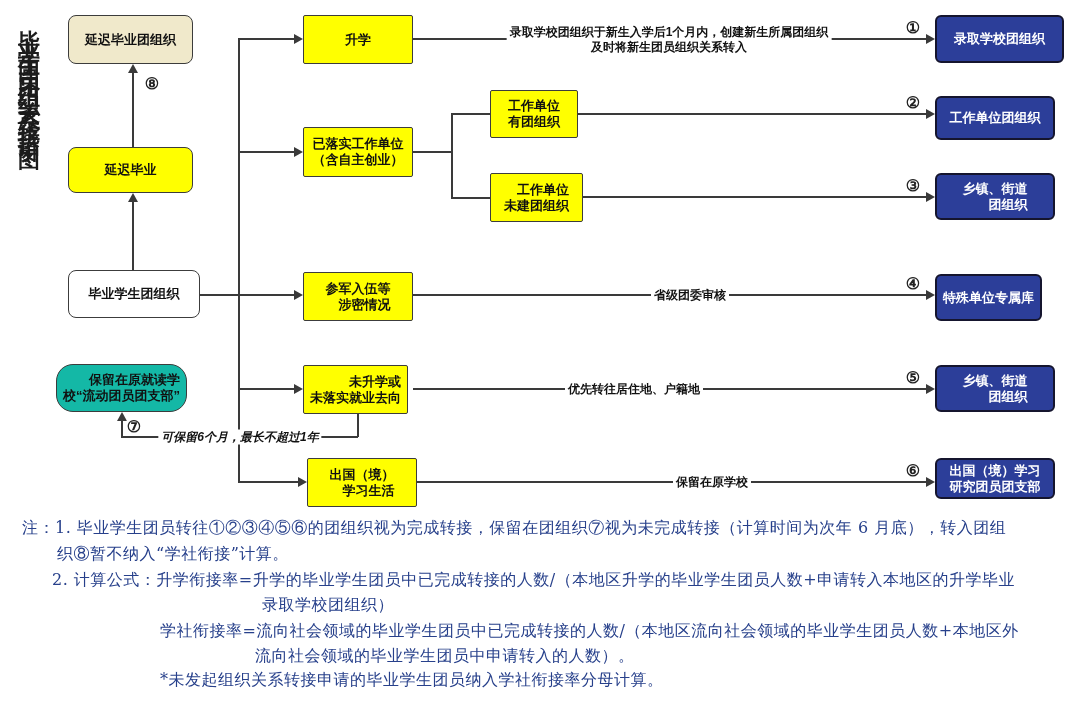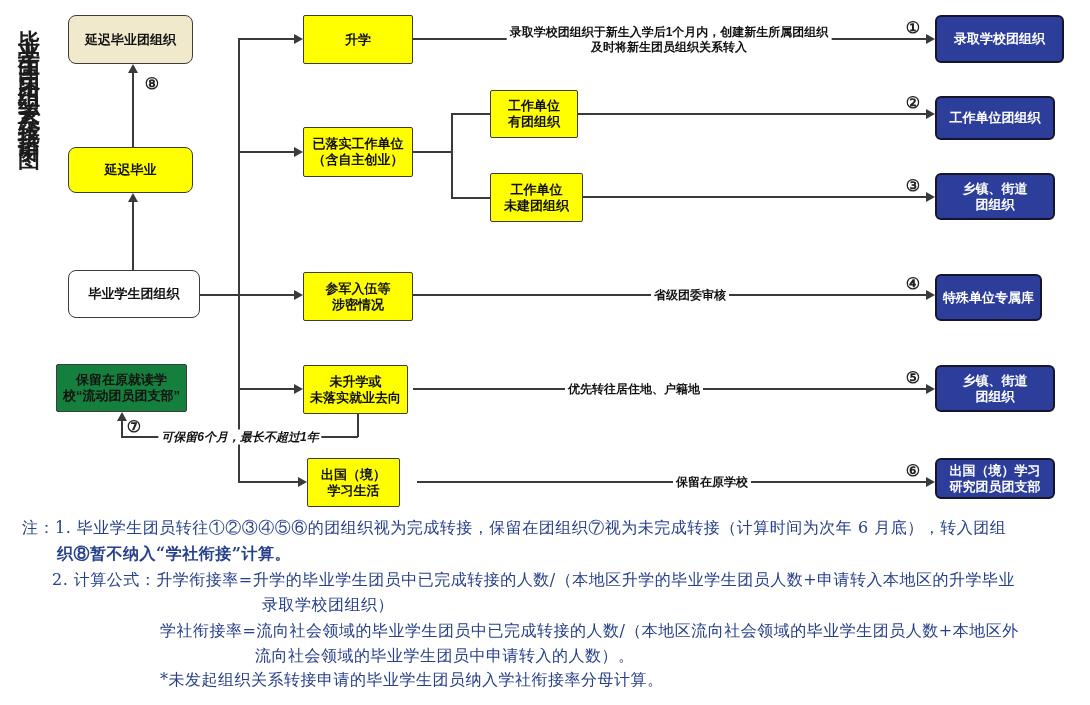--- a/index.html
+++ b/index.html
@@ -7,30 +7,30 @@
     position:relative;width:1090px;height:705px;background:#ffffff;overflow:hidden;
     font-family:"Liberation Sans",sans-serif;
   }
   .vtitle{
     position:absolute;left:14px;top:12px;height:505px;
     writing-mode:vertical-rl;text-orientation:upright;
     font-size:22px;font-weight:bold;color:#1c1c1c;letter-spacing:8px;
   }
   .box{
     position:absolute;display:flex;align-items:center;justify-content:center;
-    text-align:center;font-weight:bold;color:#111;
+    text-align:right;font-weight:bold;color:#111;
     font-size:13px;line-height:16px;white-space:pre-line;
     border:1.6px solid #3c3c3c;box-sizing:border-box;
   }
   .round{border-radius:8px;}
   .tan{background:#f0e9cb;}
   .yellow{background:#ffff00;border-radius:2px;}
   .yellow-r{background:#ffff00;border-radius:8px;}
   .white{background:#ffffff;border-radius:8px;}
-  .teal{background:#15803d;border-radius:2px;}
+  .teal{background:#14b8a6;border-radius:17px;}
   .blue{
     background:#2c3e99;color:#ffffff;border:2px solid #15152e;border-radius:6px;
   }
   .hline{position:absolute;height:2px;background:#3a3a3a;}
   .vline{position:absolute;width:2px;background:#3a3a3a;}
   .arr-r{position:absolute;width:0;height:0;
     border-top:5px solid transparent;border-bottom:5px solid transparent;
     border-left:9px solid #3a3a3a;}
   .arr-u{position:absolute;width:0;height:0;
     border-left:5px solid transparent;border-right:5px solid transparent;
@@ -67,21 +67,21 @@
   <div class="box yellow" style="left:303px;top:127px;width:110px;height:50px;">已落实工作单位
 （含自主创业）</div>
   <div class="box yellow" style="left:490px;top:90px;width:88px;height:48px;">工作单位
 有团组织</div>
   <div class="box yellow" style="left:490px;top:173px;width:93px;height:49px;">工作单位
 未建团组织</div>
   <div class="box yellow" style="left:303px;top:272px;width:110px;height:49px;">参军入伍等
 涉密情况</div>
   <div class="box yellow" style="left:303px;top:365px;width:105px;height:49px;">未升学或
 未落实就业去向</div>
-  <div class="box yellow" style="left:307px;top:458px;width:93px;height:49px;">出国（境）
+  <div class="box yellow" style="left:307px;top:458px;width:110px;height:49px;">出国（境）
 学习生活</div>
 
   <div class="box blue" style="left:935px;top:15px;width:129px;height:48px;">录取学校团组织</div>
   <div class="box blue" style="left:935px;top:96px;width:120px;height:44px;">工作单位团组织</div>
   <div class="box blue" style="left:935px;top:173px;width:120px;height:47px;">乡镇、街道
 团组织</div>
   <div class="box blue" style="left:935px;top:274px;width:107px;height:47px;">特殊单位专属库</div>
   <div class="box blue" style="left:935px;top:365px;width:120px;height:47px;">乡镇、街道
 团组织</div>
   <div class="box blue" style="left:935px;top:458px;width:120px;height:41px;">出国（境）学习
@@ -137,20 +137,20 @@
   <div class="badge" style="left:913px;top:28px;">①</div>
   <div class="badge" style="left:913px;top:103px;">②</div>
   <div class="badge" style="left:913px;top:186px;">③</div>
   <div class="badge" style="left:913px;top:284px;">④</div>
   <div class="badge" style="left:913px;top:378px;">⑤</div>
   <div class="badge" style="left:913px;top:471px;">⑥</div>
   <div class="badge" style="left:134px;top:427px;">⑦</div>
   <div class="badge" style="left:152px;top:84px;">⑧</div>
 
   <div class="note" style="left:22px;top:518px;">注：1. 毕业学生团员转往①②③④⑤⑥的团组织视为完成转接，保留在团组织⑦视为未完成转接（计算时间为次年 6 月底），转入团组</div>
-  <div class="note" style="left:57px;top:544px;font-weight:bold;">织⑧暂不纳入“学社衔接”计算。</div>
+  <div class="note" style="left:57px;top:544px;">织⑧暂不纳入“学社衔接”计算。</div>
   <div class="note" style="left:52px;top:570px;">2. 计算公式：升学衔接率=升学的毕业学生团员中已完成转接的人数/（本地区升学的毕业学生团员人数+申请转入本地区的升学毕业</div>
   <div class="note" style="left:262px;top:595px;">录取学校团组织）</div>
   <div class="note" style="left:160px;top:621px;">学社衔接率=流向社会领域的毕业学生团员中已完成转接的人数/（本地区流向社会领域的毕业学生团员人数+本地区外</div>
   <div class="note" style="left:255px;top:646px;">流向社会领域的毕业学生团员中申请转入的人数）。</div>
   <div class="note" style="left:160px;top:670px;text-align:center;">*未发起组织关系转接申请的毕业学生团员纳入学社衔接率分母计算。</div>
 
 </div>
 
 </body></html>

